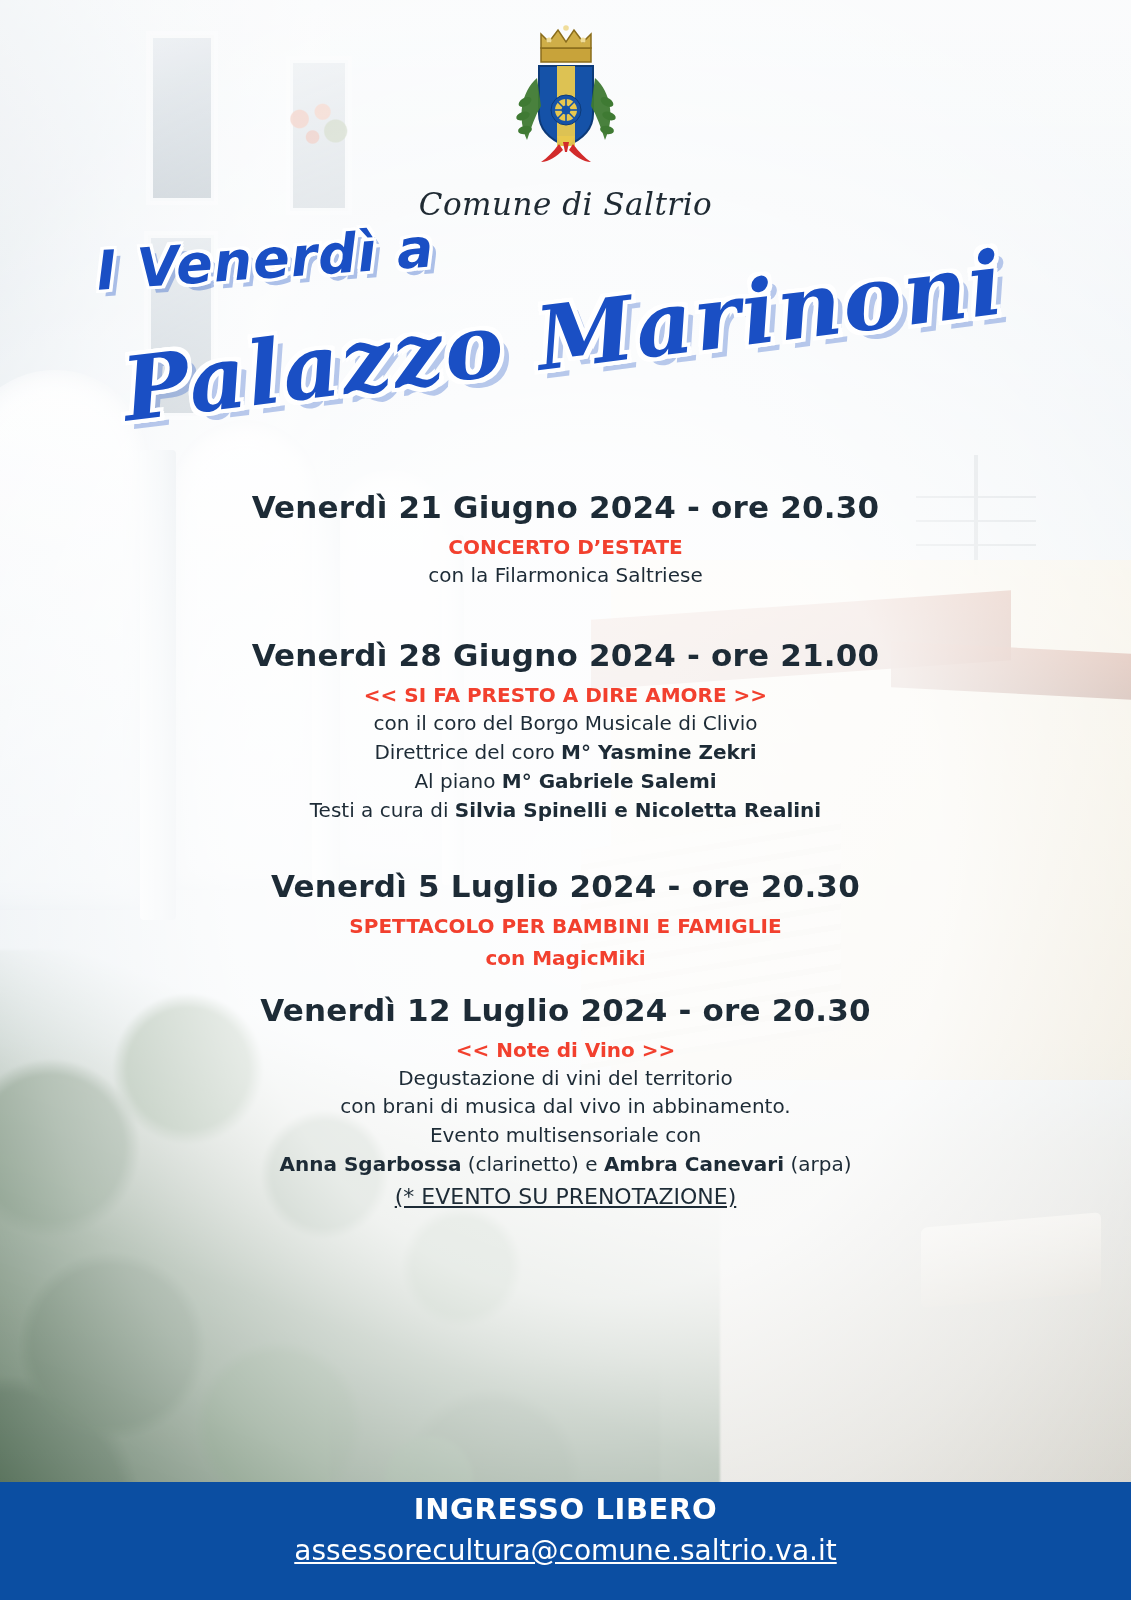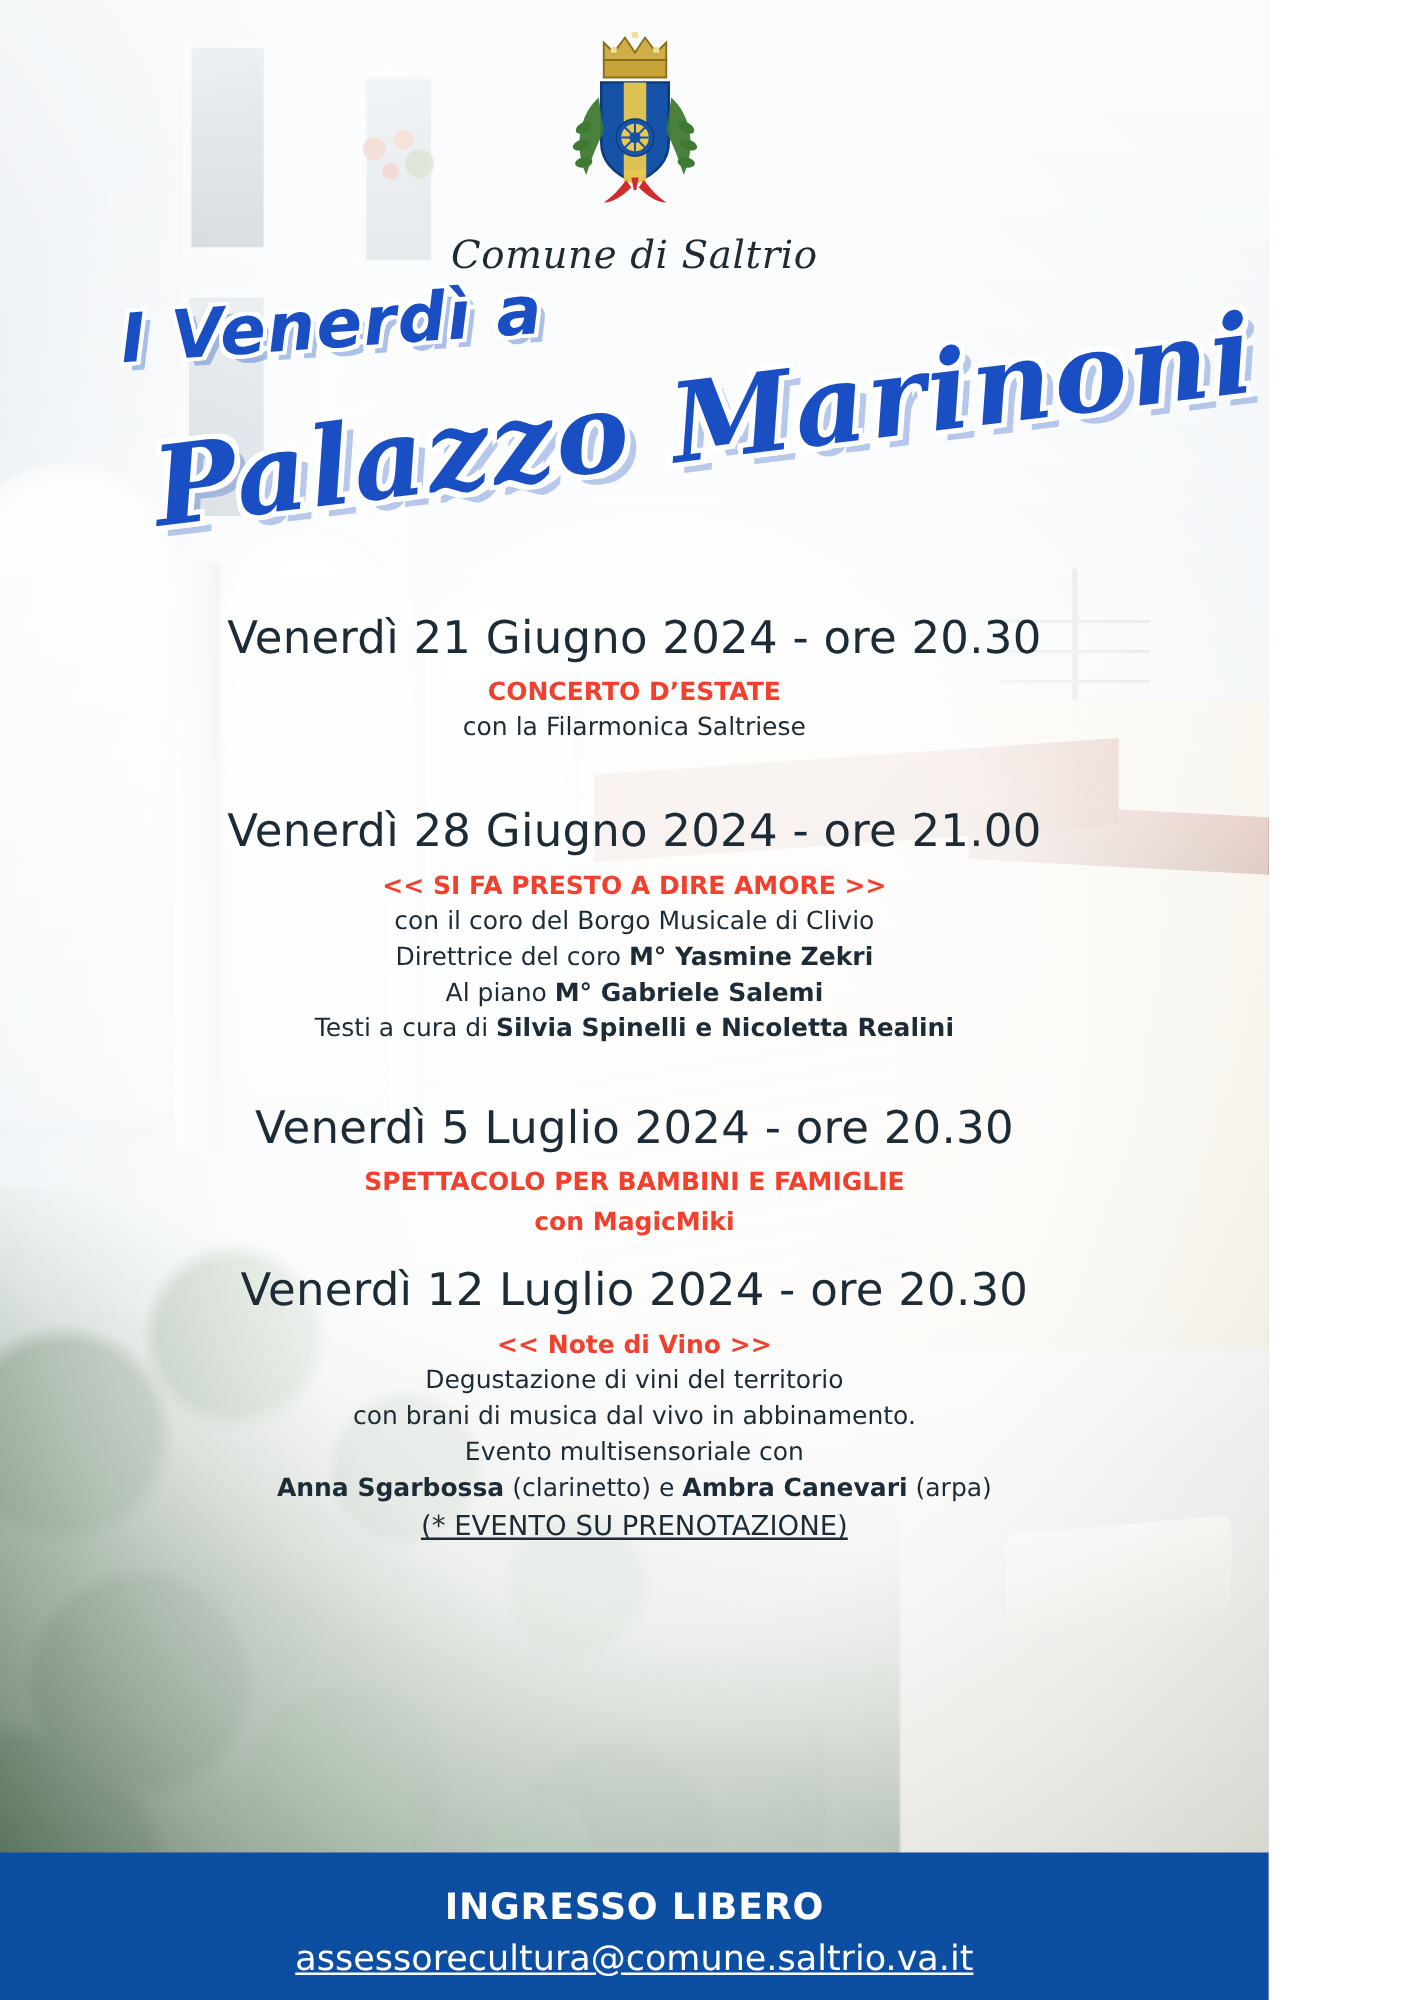--- a/index.html
+++ b/index.html
@@ -5,21 +5,21 @@
   html, body {
     margin: 0;
     padding: 0;
   }
   body {
     font-family: "DejaVu Sans", sans-serif;
     background: #ffffff;
   }
   .poster {
     position: relative;
-    width: 1015px;
+    width: 1131px;
     height: 1600px;
     overflow: hidden;
     background: #e9eef2;
   }
 
   
   .bg {
     position: absolute;
     inset: 0;
     background:
@@ -239,22 +239,22 @@
     position: absolute;
     top: 488px;
     left: 40px;
     right: 40px;
     text-align: center;
   }
   .event {
     margin-bottom: 40px;
   }
   .ev-date {
-    font-size: 36px;
-    font-weight: normal;
+    font-size: 31px;
+    font-weight: bold;
     color: #1d2b36;
     letter-spacing: .2px;
     line-height: 1.28;
   }
   .ev-title-red {
     font-size: 20px;
     font-weight: bold;
     color: #f2402e;
     margin-top: 6px;
     line-height: 1.3;
@@ -276,21 +276,21 @@
   .sp-2 { margin-bottom: 44px; }
   .sp-3 { margin-bottom: 20px; text-align: center; }
 
   .footer {
     position: absolute;
     left: 0; right: 0; bottom: 0;
     height: 118px;
     background: #0b4ea2;
     color: #ffffff;
     text-align: center;
-    padding-top: 26px;
+    padding-top: 10px;
     box-sizing: border-box;
   }
   .footer-title {
     font-size: 29px;
     font-weight: bold;
     letter-spacing: .6px;
   }
   .footer-email {
     font-size: 28px;
     margin-top: 8px;

